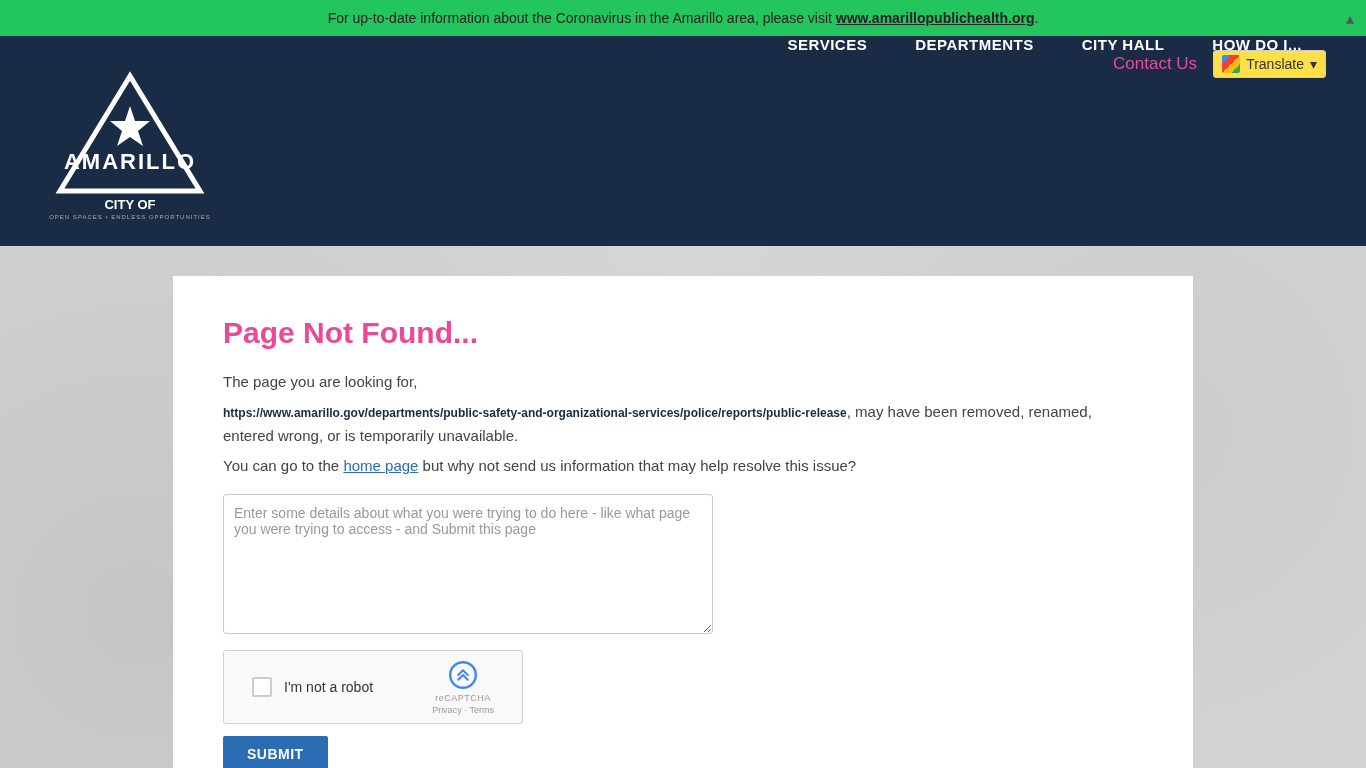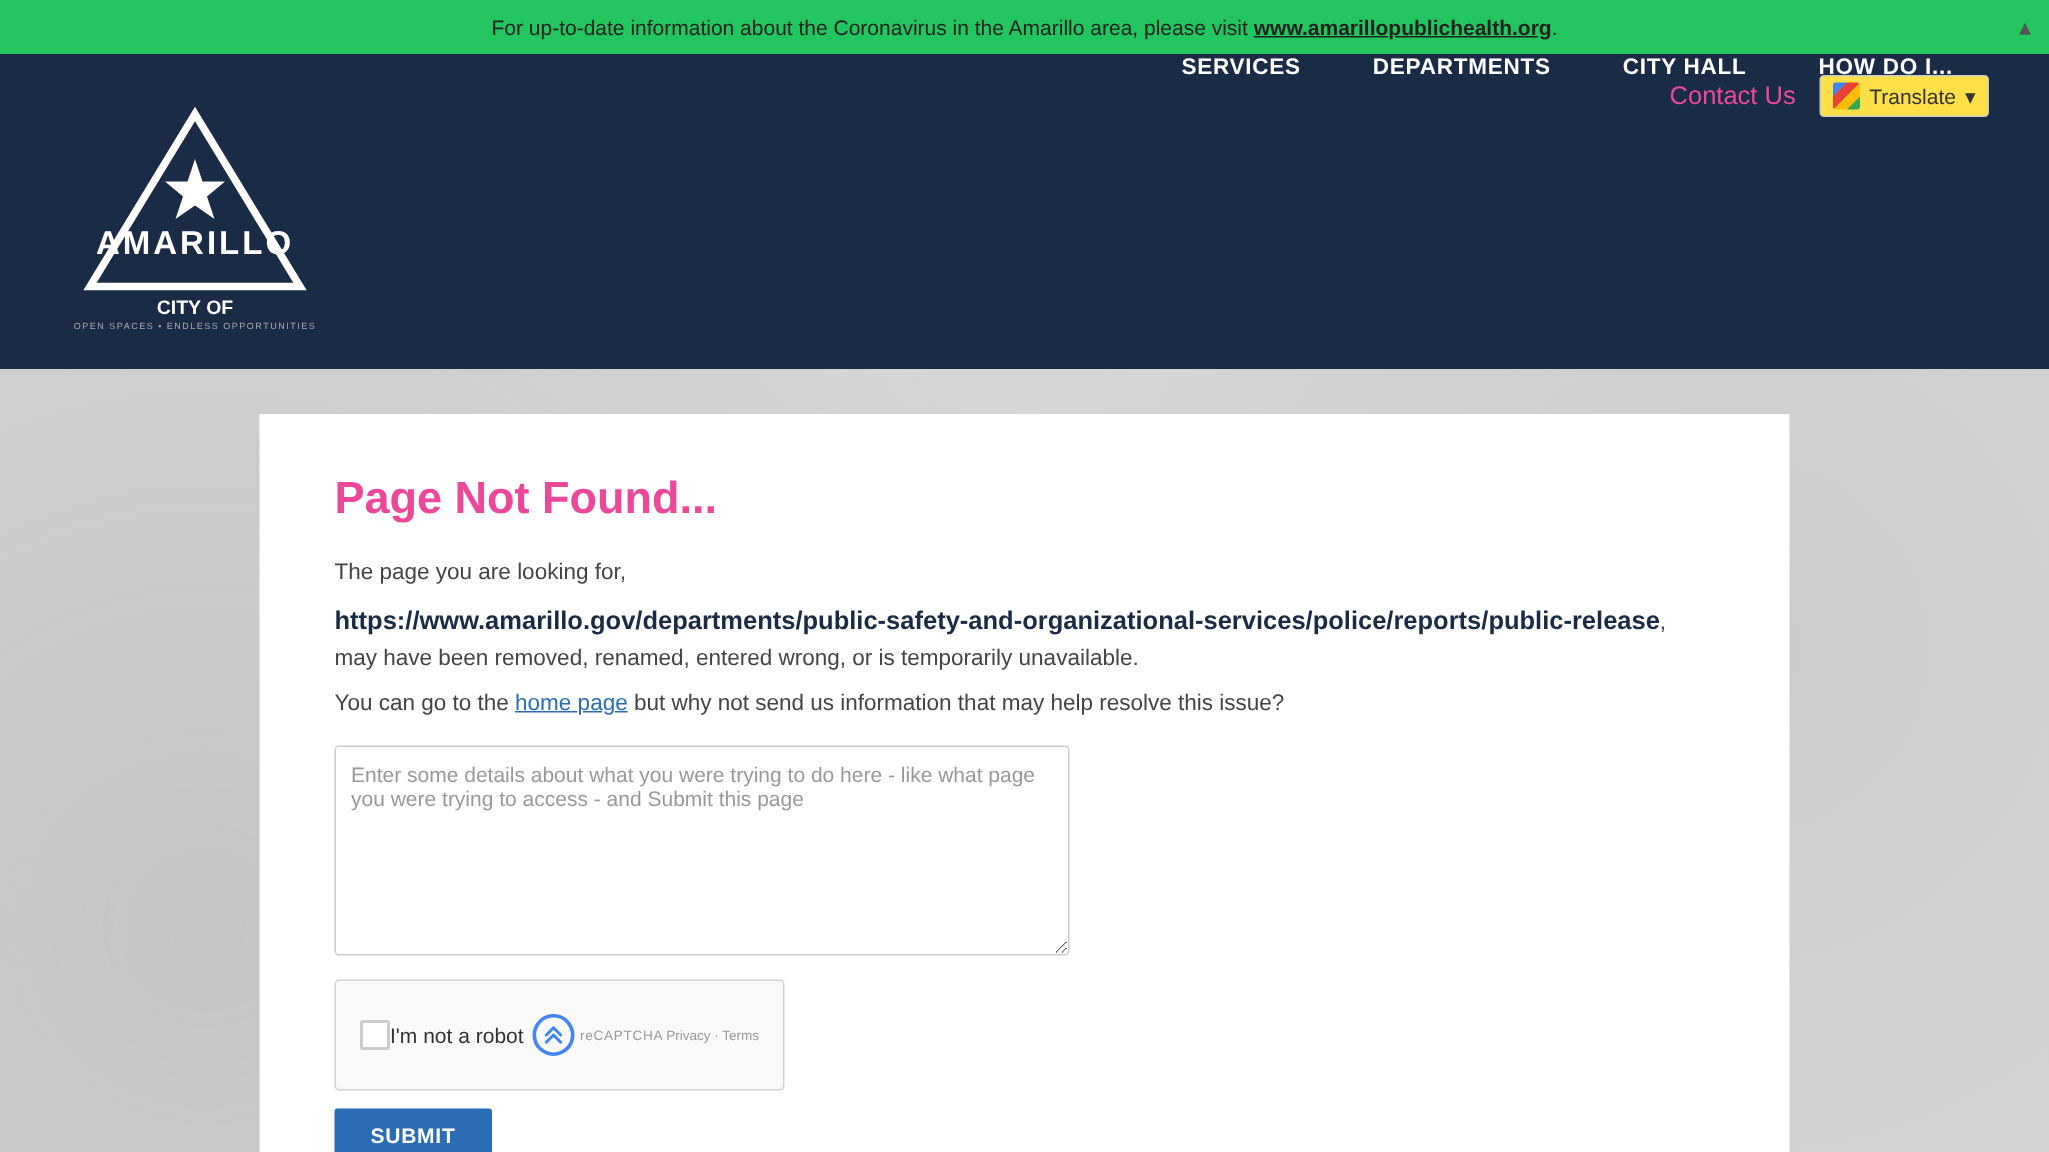--- a/index.html
+++ b/index.html
@@ -160,21 +160,21 @@
 
     .error-text {
       font-size: 15px;
       color: #444;
       line-height: 1.6;
       margin-bottom: 6px;
     }
     .error-url {
       font-weight: bold;
       color: #1a2b45;
-      font-size: 17px;
+      font-size: 12px;
     }
     .help-text {
       font-size: 15px;
       color: #444;
       margin-bottom: 16px;
       line-height: 1.6;
     }
     .home-page-link {
       color: #2a6db5;
       text-decoration: underline;
@@ -198,40 +198,41 @@
 
     
     .captcha-box {
       width: 300px;
       height: 74px;
       border: 1px solid #d3d3d3;
       border-radius: 3px;
       background: #f9f9f9;
       display: flex;
       align-items: center;
-      padding: 0 16px;
+      padding: 0 28px;
+      gap: 12px;
       margin-bottom: 12px;
     }
     .captcha-checkbox {
       width: 20px;
       height: 20px;
       border: 2px solid #ccc;
       border-radius: 2px;
       flex-shrink: 0;
       background: white;
       cursor: pointer;
     }
     .captcha-label {
       font-size: 14px;
       color: #333;
       flex: 1;
     }
     .captcha-logo-area {
       display: flex;
-      flex-direction: row;
+      flex-direction: column;
       align-items: center;
       gap: 2px;
     }
     .recaptcha-icon {
       width: 32px;
       height: 32px;
     }
     .captcha-brand {
       font-size: 9px;
       color: #999;

